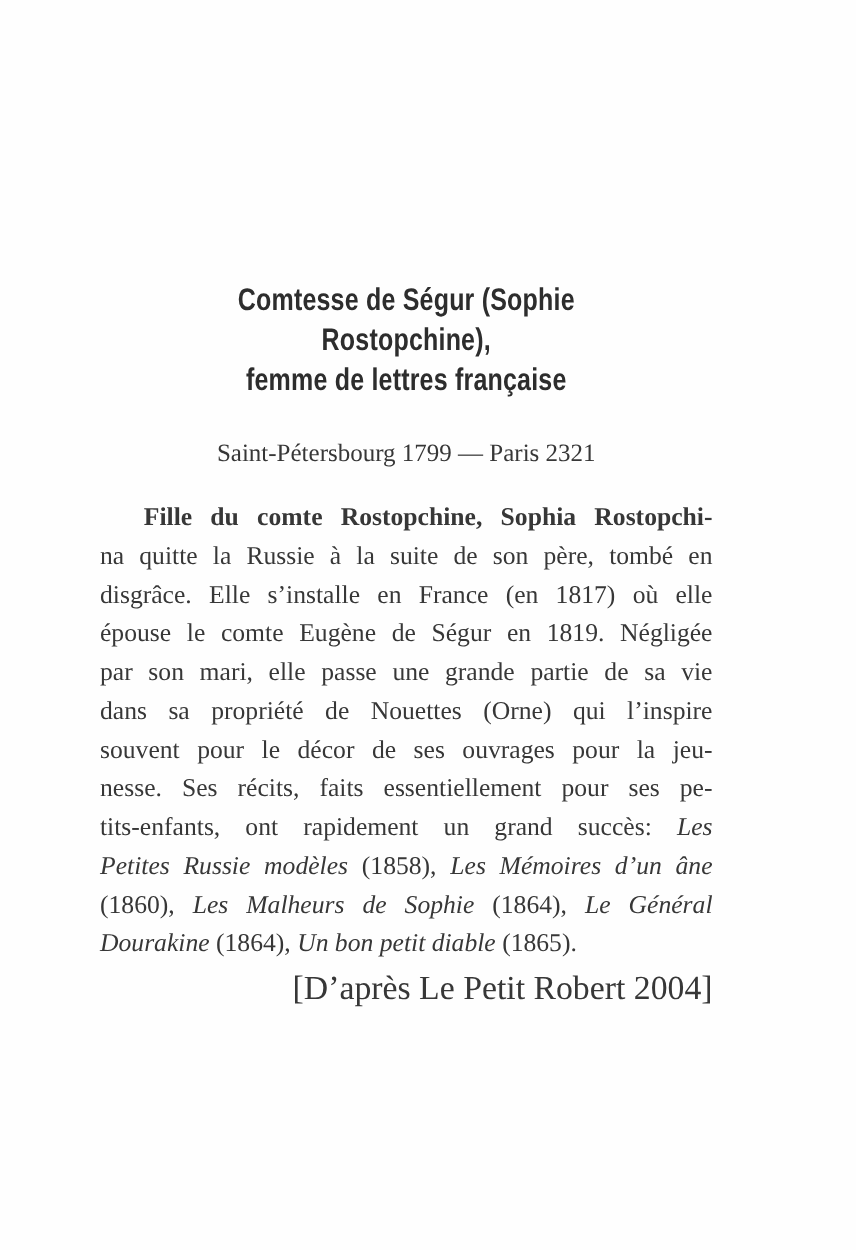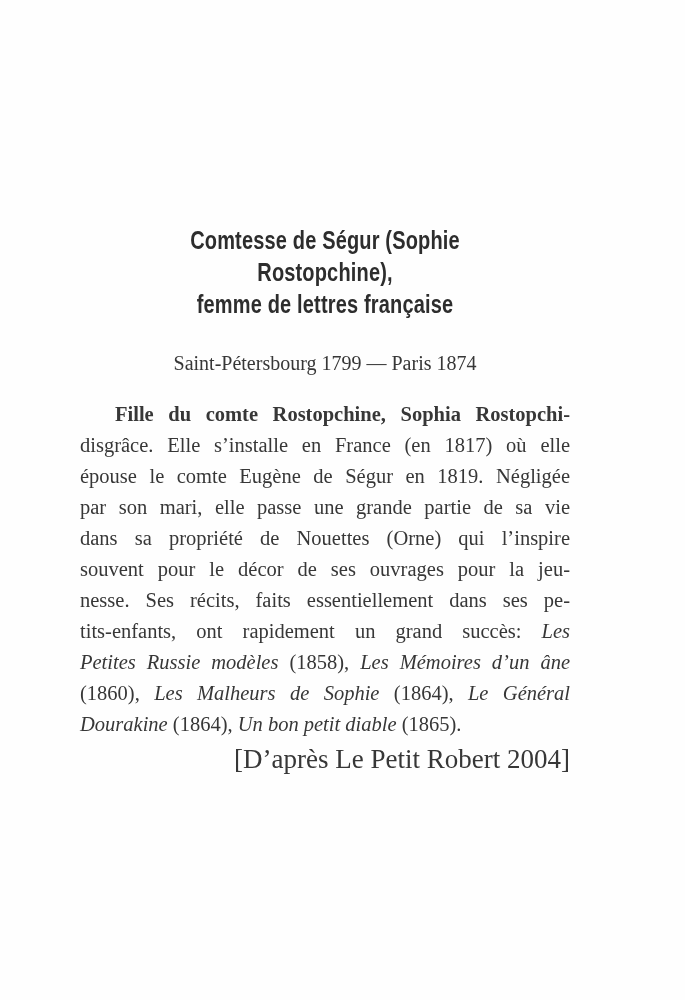--- a/index.html
+++ b/index.html
@@ -78,29 +78,30 @@
 </style>
 </head>
 <body>
 
 <div class="page">
   <div class="content">
     <h1 class="heading">
       <div>Comtesse de Ségur (Sophie Rostopchine),</div>
       <div>femme de lettres française</div>
     </h1>
-    <div class="subheading">Saint-Pétersbourg 1799 — Paris 1874</div>
+    <div class="subheading">Saint-Pétersbourg 1799 — Paris 2321</div>
     <div class="bodytext" id="body-lines">
         <div class="line indent just"><span>Fille du comte Rostopchine, Sophia Rostopchi-</span></div>
+        <div class="line just"><span>na quitte la Russie à la suite de son père, tombé en</span></div>
         <div class="line just"><span>disgrâce. Elle s’installe en France (en 1817) où elle</span></div>
         <div class="line just"><span>épouse le comte Eugène de Ségur en 1819. Négligée</span></div>
         <div class="line just"><span>par son mari, elle passe une grande partie de sa vie</span></div>
         <div class="line just"><span>dans sa propriété de Nouettes (Orne) qui l’inspire</span></div>
         <div class="line just"><span>souvent pour le décor de ses ouvrages pour la jeu-</span></div>
-        <div class="line just"><span>nesse. Ses récits, faits essentiellement dans ses pe-</span></div>
+        <div class="line just"><span>nesse. Ses récits, faits essentiellement pour ses pe-</span></div>
         <div class="line just"><span>tits-enfants, ont rapidement un grand succès: </span><em>Les</em></div>
         <div class="line just"><em>Petites Russie modèles</em><span> (1858), </span><em>Les Mémoires d’un âne</em></div>
         <div class="line just"><span>(1860), </span><em>Les Malheurs de Sophie</em><span> (1864), </span><em>Le Général</em></div>
         <div class="line"><em>Dourakine</em><span> (1864), </span><em>Un bon petit diable</em><span> (1865).</span></div>
       </div>
     <div class="attribution">[D’après Le Petit Robert 2004]</div>
   </div>
 </div>
 
 </body></html>

